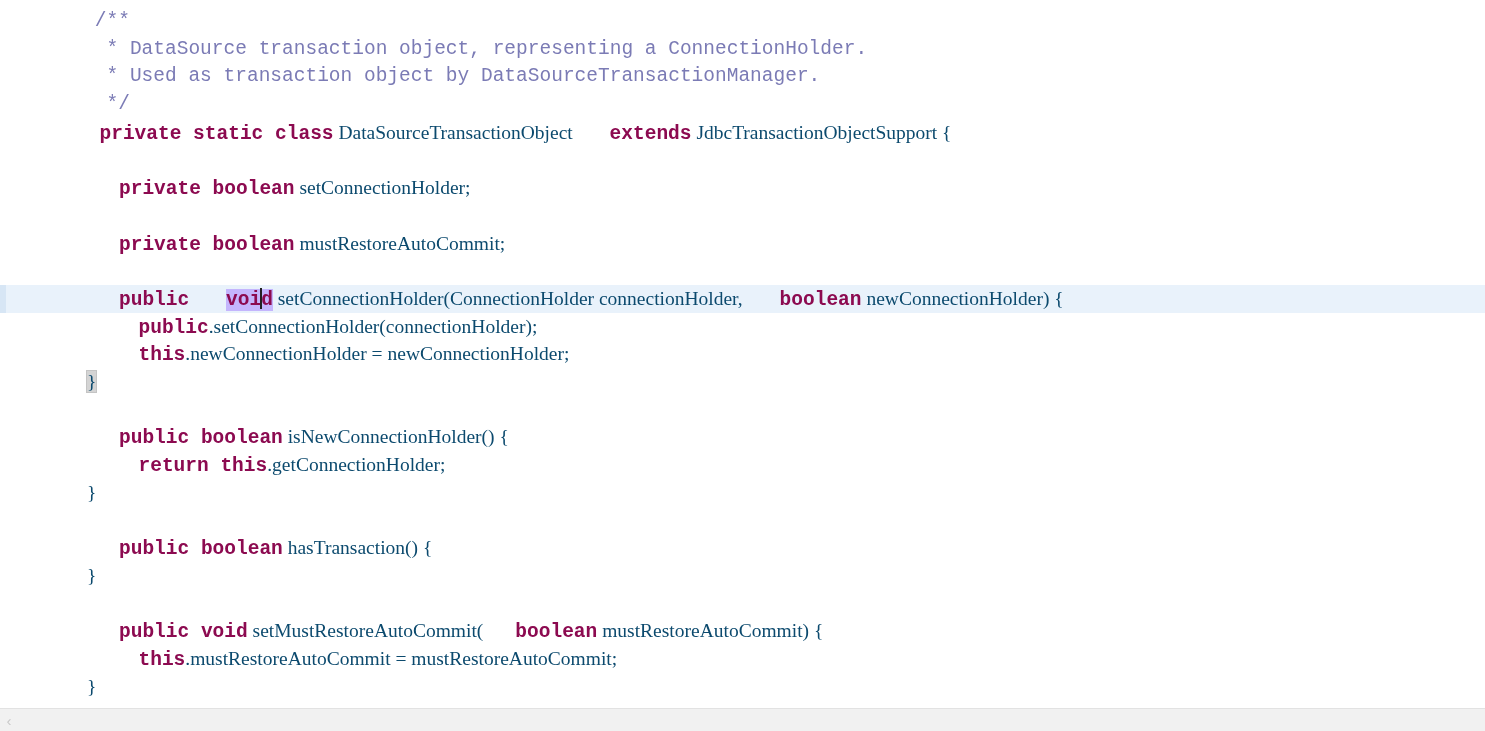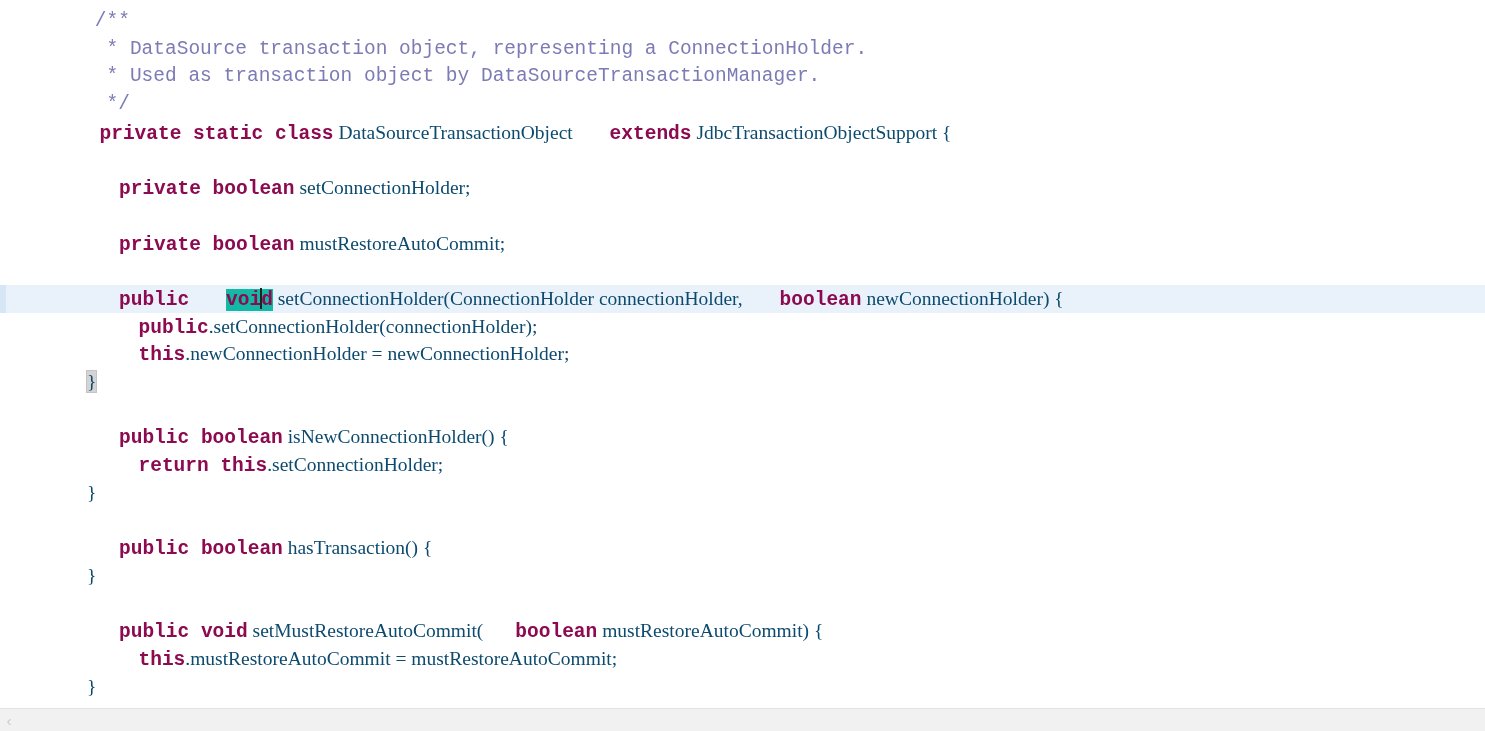--- a/index.html
+++ b/index.html
@@ -58,21 +58,21 @@
     width: 6px;
     background: #d7e6f5;
   }
 
   
   .t-comment { color: #7b7bb5; }
   .t-keyword { color: #8c0a50; font-weight: bold; margin-left: 32px; }
   .t-plain   { color: #0c4a6e; font-family: Liberation Serif, serif; }
 
   .sel-word {
-    background: #14b8a6;
+    background: #c4b5fd;
     position: relative;
   }
   .caret {
     display: inline-block;
     width: 0;
     border-left: 2px solid #222222;
     height: 21px;
     vertical-align: -4px;
     margin-left: -1px;
     margin-right: -1px;
@@ -126,21 +126,21 @@
       <div class="code-line"><span class="t-plain">        </span><span class="t-keyword">private boolean</span><span class="t-plain"> setConnectionHolder;</span></div>
       <div class="code-line"><span class="t-plain"></span></div>
       <div class="code-line"><span class="t-plain">        </span><span class="t-keyword">private boolean</span><span class="t-plain"> mustRestoreAutoCommit;</span></div>
       <div class="code-line"><span class="t-plain"></span></div>
       <div class="code-line current"><span class="t-plain">        </span><span class="t-keyword">public</span><span class="t-plain"> </span><span class="t-keyword sel-word"><span>voi</span><span class="caret"></span><span>d</span></span><span class="t-plain"> setConnectionHolder(ConnectionHolder connectionHolder, </span><span class="t-keyword">boolean</span><span class="t-plain"> newConnectionHolder) {</span></div>
       <div class="code-line"><span class="t-plain">            </span><span class="t-keyword">public</span><span class="t-plain">.setConnectionHolder(connectionHolder);</span></div>
       <div class="code-line"><span class="t-plain">            </span><span class="t-keyword">this</span><span class="t-plain">.newConnectionHolder = newConnectionHolder;</span></div>
       <div class="code-line"><span class="t-plain">        </span><span class="t-plain brace-match">}</span></div>
       <div class="code-line"><span class="t-plain"></span></div>
       <div class="code-line"><span class="t-plain">        </span><span class="t-keyword">public boolean</span><span class="t-plain"> isNewConnectionHolder() {</span></div>
-      <div class="code-line"><span class="t-plain">            </span><span class="t-keyword">return this</span><span class="t-plain">.setConnectionHolder;</span></div>
+      <div class="code-line"><span class="t-plain">            </span><span class="t-keyword">return this</span><span class="t-plain">.getConnectionHolder;</span></div>
       <div class="code-line"><span class="t-plain">        }</span></div>
       <div class="code-line"><span class="t-plain"></span></div>
       <div class="code-line"><span class="t-plain">        </span><span class="t-keyword">public boolean</span><span class="t-plain"> hasTransaction() {</span></div>
       <div class="code-line"><span class="t-plain">        }</span></div>
       <div class="code-line"><span class="t-plain"></span></div>
       <div class="code-line"><span class="t-plain">        </span><span class="t-keyword">public void</span><span class="t-plain"> setMustRestoreAutoCommit(</span><span class="t-keyword">boolean</span><span class="t-plain"> mustRestoreAutoCommit) {</span></div>
       <div class="code-line"><span class="t-plain">            </span><span class="t-keyword">this</span><span class="t-plain">.mustRestoreAutoCommit = mustRestoreAutoCommit;</span></div>
       <div class="code-line"><span class="t-plain">        }</span></div>
     </div>
 

